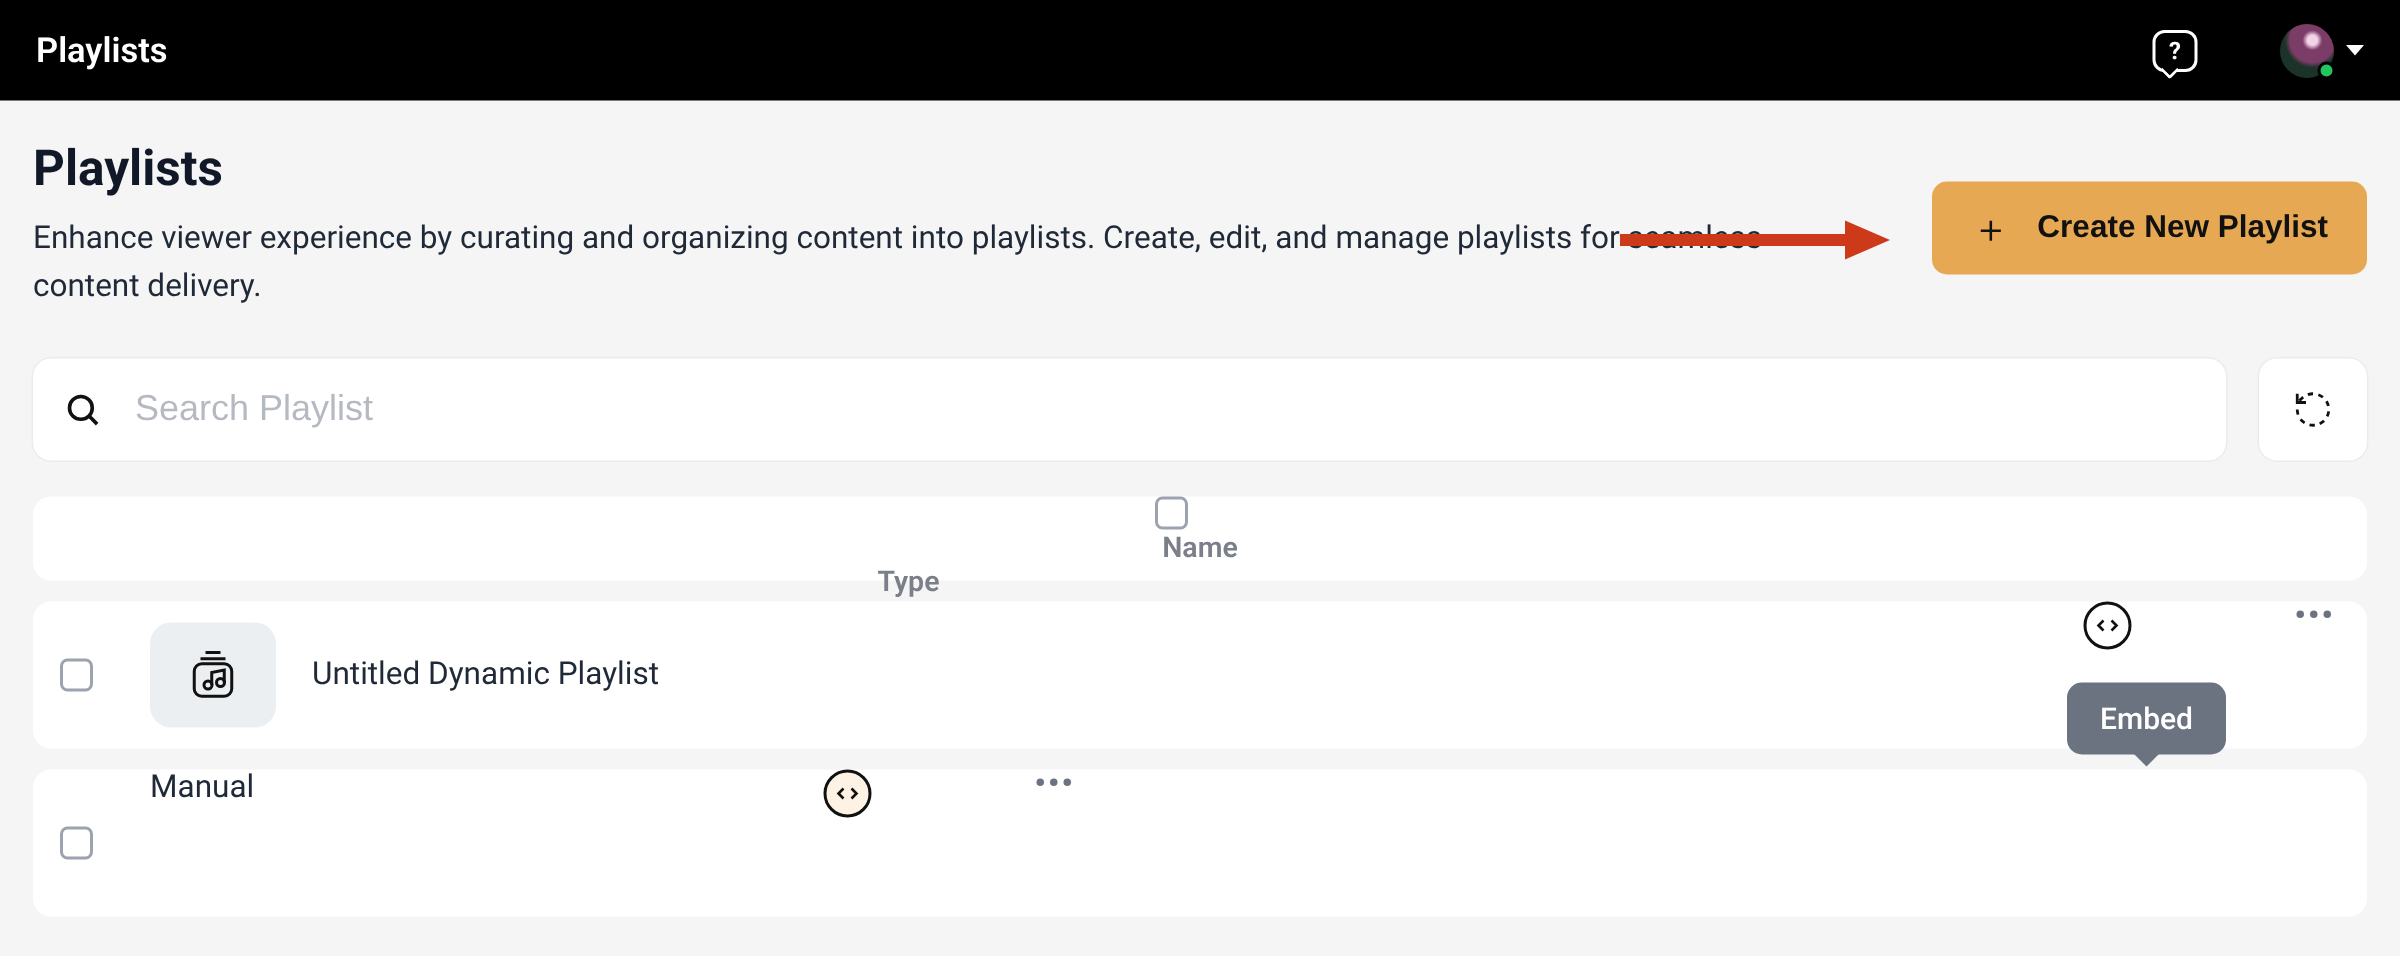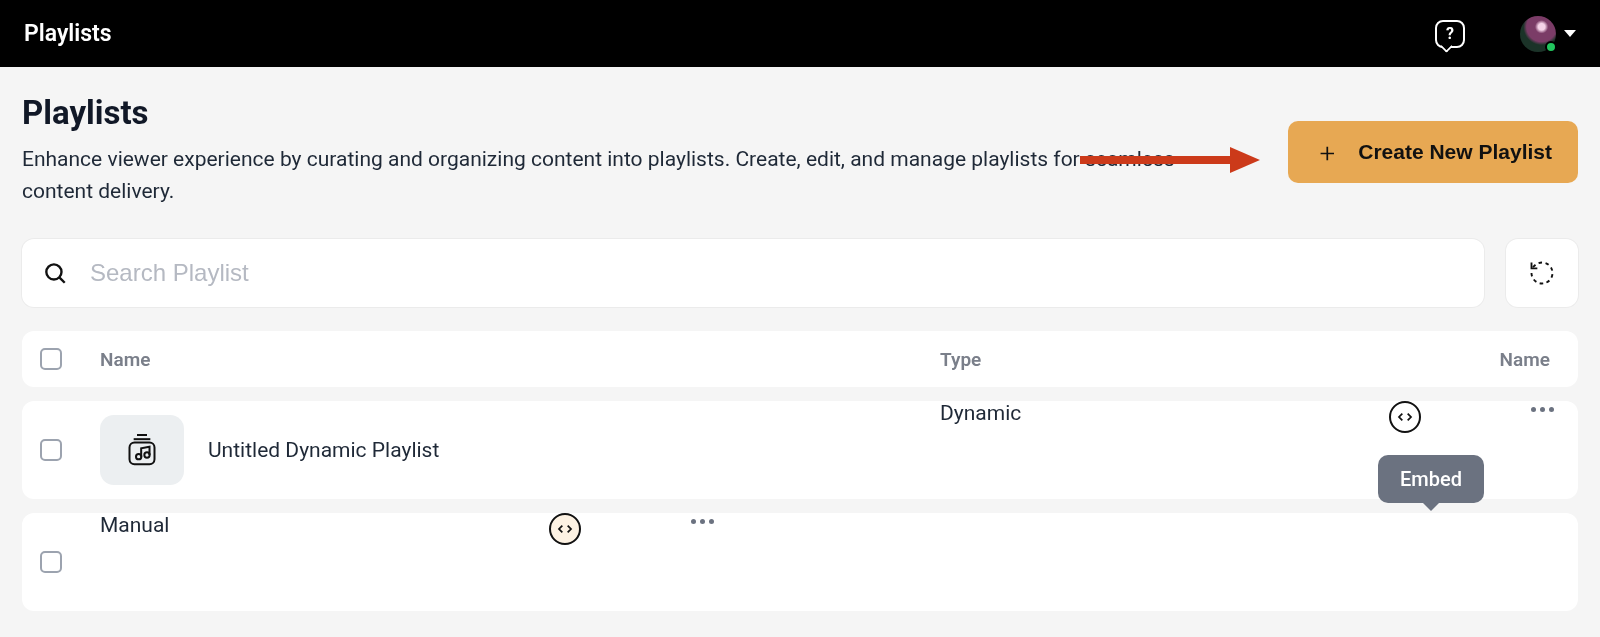--- a/index.html
+++ b/index.html
@@ -162,20 +162,21 @@
   .thead {
     background:#fff;
     border-radius:12px;
     height:56px;
     display:flex;
     align-items:center;
     padding:0 18px;
     color:#7a7f8a;
     font-weight:600;
     font-size:19px;
+    flex-direction:column;
   }
   .col-check { width:60px; display:flex; align-items:center; }
   .col-name { flex:1; }
   .col-type { width:430px; }
   .col-edit { width:120px; text-align:right; }
   .col-embed { width:70px; display:flex;justify-content:center; }
 
   .thead .col-edit { padding-right:10px; }
 
   .trow {
@@ -303,21 +304,20 @@
             <line x1="18" y1="6" x2="30" y2="6"></line>
             <line x1="14" y1="11" x2="34" y2="11"></line>
             <rect x="9" y="15" width="30" height="26" rx="6"></rect>
             <circle cx="20" cy="32" r="3.2"></circle>
             <circle cx="30" cy="30" r="3.2"></circle>
             <path d="M23 32 L23 22 L33 20 L33 30"></path>
           </svg>
         </div>
         <span>Untitled Dynamic Playlist</span>
       </div>
-      <div class="col-type">Dynamic</div>
       <div class="col-embed">
         <div class="embed-btn">
           <svg width="16" height="12" viewBox="0 0 24 16" fill="none" stroke="#111" stroke-width="2.6">
             <polyline points="8 3 3 8 8 13"></polyline>
             <polyline points="16 3 21 8 16 13"></polyline>
           </svg>
         </div>
       </div>
       <div class="col-edit" style="display:flex;justify-content:flex-end;">
         <div class="more-btn">

